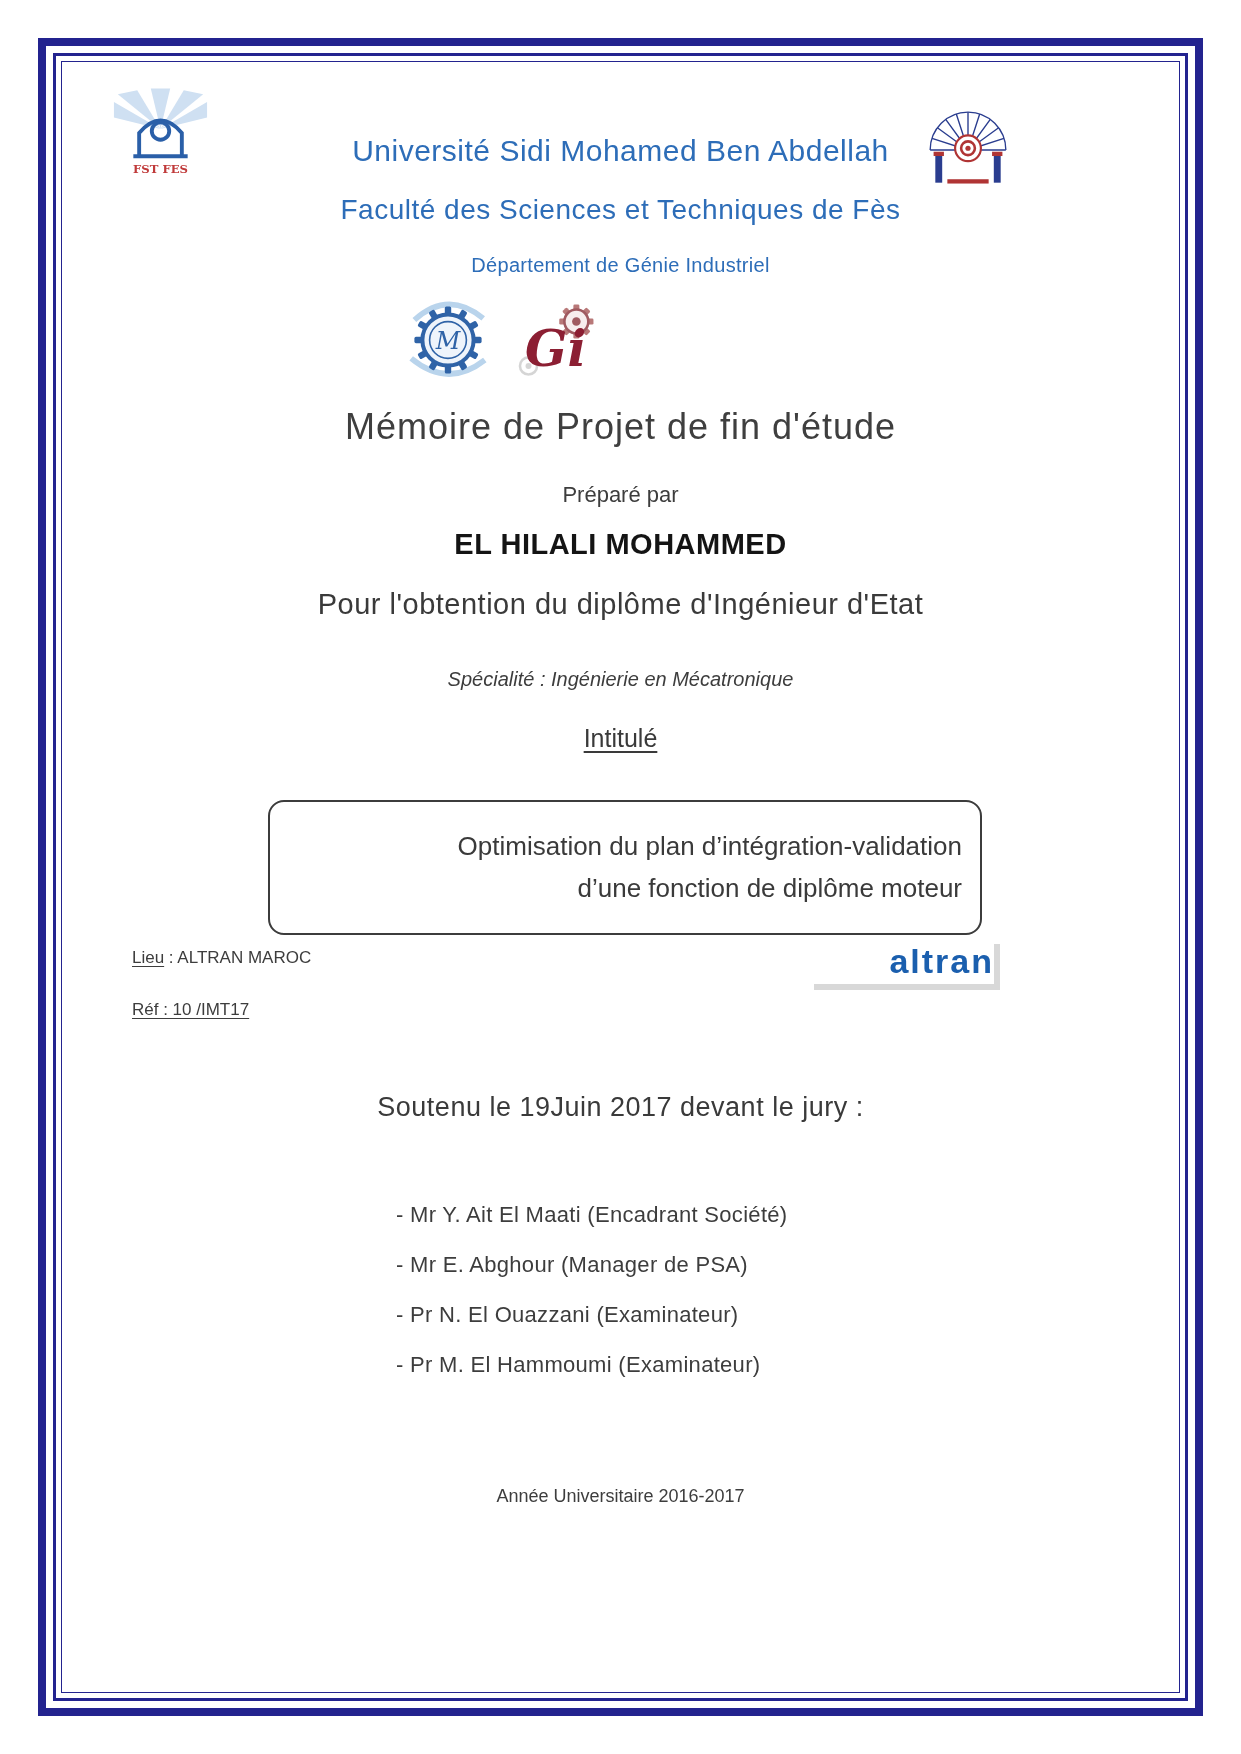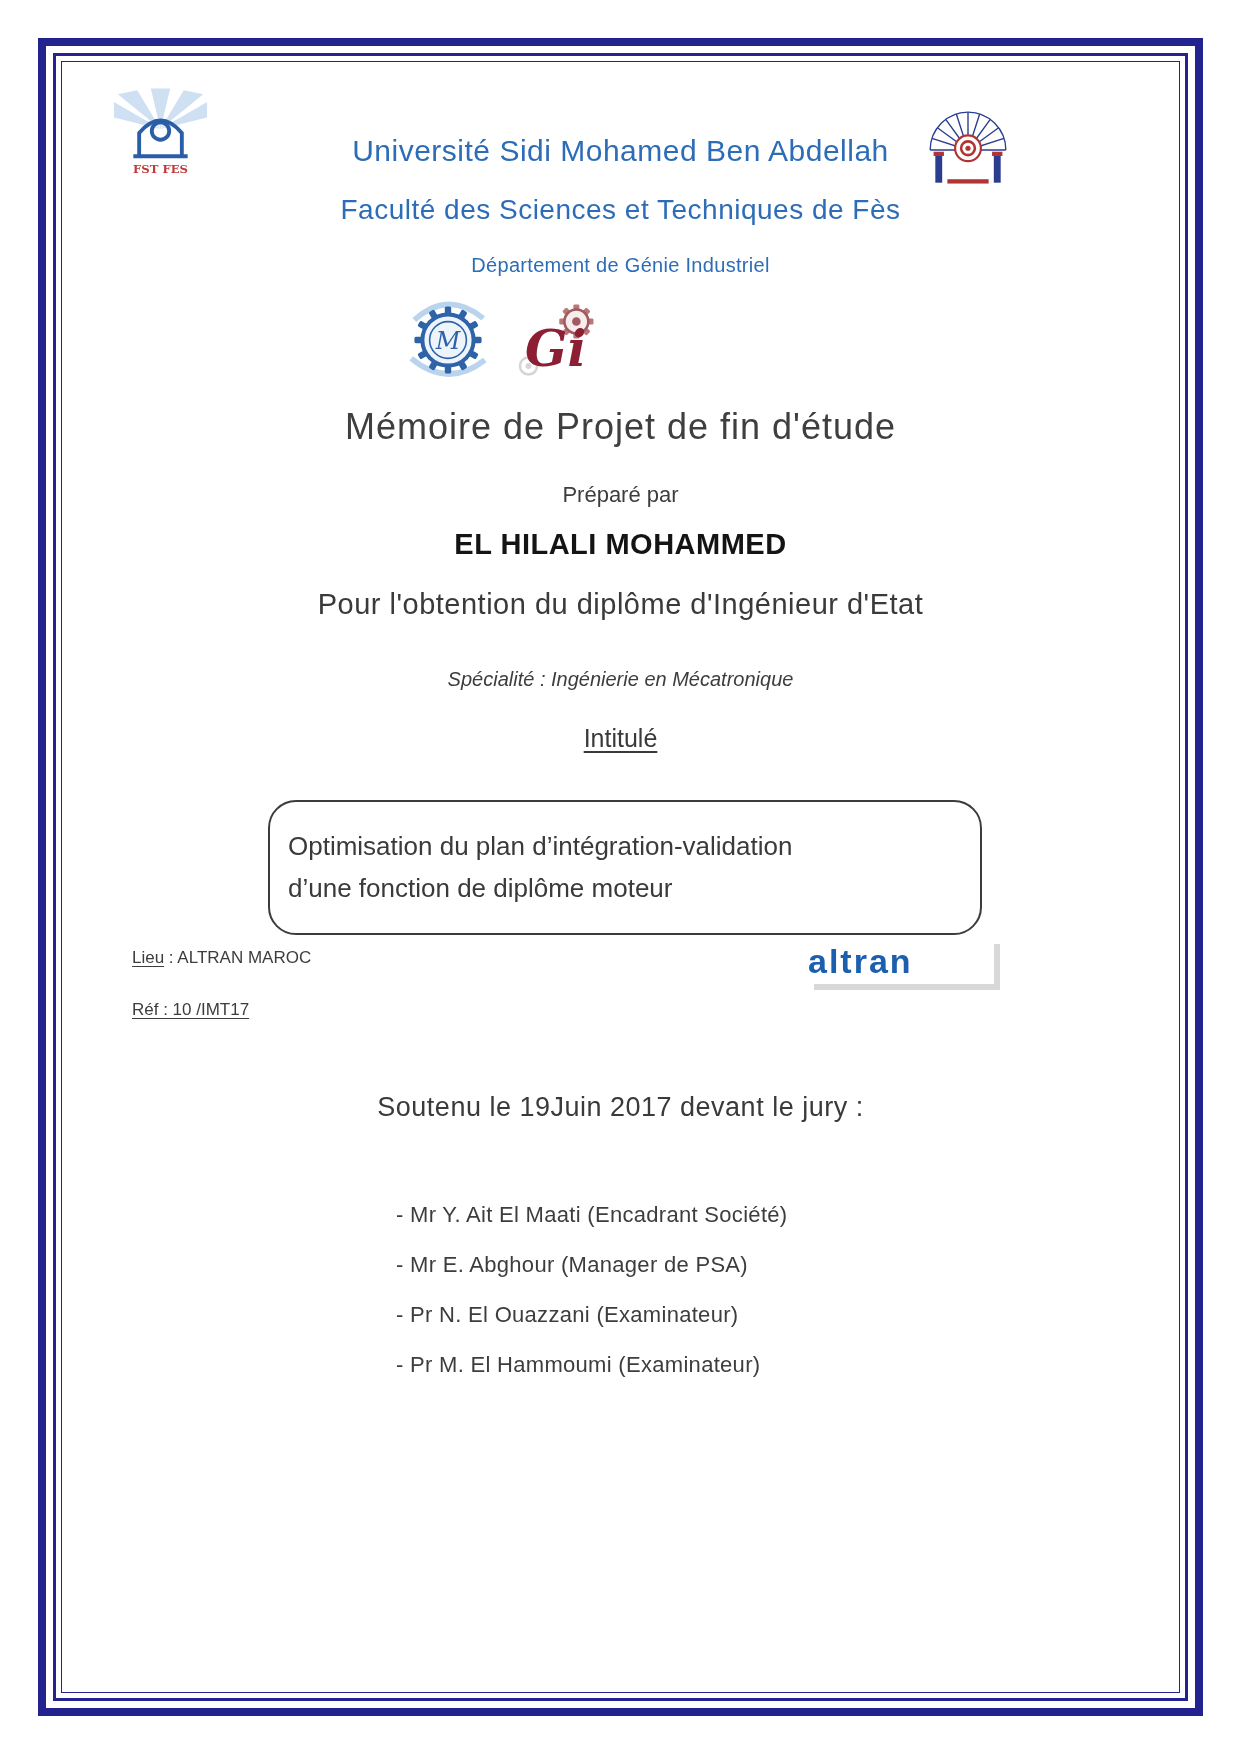--- a/index.html
+++ b/index.html
@@ -36,33 +36,33 @@
 
   .memoir    { top:346px; font-size:36px; color:#3f3f3f; letter-spacing:1px; }
   .prepared  { top:422px; font-size:22px; color:#3d3d3d; }
   .author    { top:468px; font-size:29px; font-weight:bold; color:#141414; letter-spacing:0.5px; }
   .degree    { top:528px; font-size:29px; color:#3a3a3a; letter-spacing:0.5px; }
   .specialty { top:608px; font-size:20px; color:#3d3d3d;font-style:italic; }
   .intitule  { top:664px; font-size:25px; color:#3a3a3a; text-decoration:underline; text-underline-offset:4px; }
 
   .title-box {
     top:740px; left:208px; width:674px;
-    border:2px solid #3c3c3c; border-radius:28px;
+    border:2px solid #3c3c3c; border-radius:16px;
     padding:24px 18px; background:#fff;
-    font-size:26px; color:#3a3a3a; text-align:left; line-height:1.6;
+    font-size:26px; color:#3a3a3a; text-align:right; line-height:1.6;
   }
 
   .lieu { top:888px; left:72px; font-size:17px; color:#3d3d3d; }
   .ref  { top:940px; left:72px; font-size:17px; color:#3d3d3d; }
   .u { text-decoration:underline; text-underline-offset:3px; }
 
   .altran-logo {
     top:878px; left:748px; width:186px; height:46px;
     background:#fff; box-shadow:6px 6px 0 #d8d8d8;
-    display:flex; align-items:center; justify-content:flex-start;
+    display:flex; align-items:center; justify-content:flex-end;
   }
   .altran-logo span {
     font-size:34px; font-weight:bold; color:var(--altran-blue,#1b5fae);
     letter-spacing:2px; line-height:1;
   }
 
   .defense { top:1032px; font-size:27px; color:#3a3a3a; letter-spacing:0.5px; }
 
   .jury { top:1142px; left:336px; }
   .jury-item { font-size:22px; color:#3d3d3d; margin-bottom:24px; letter-spacing:0.3px; }
@@ -190,15 +190,16 @@
 
     <div class="center-line defense">Soutenu le 19Juin 2017 devant le jury :</div>
 
     <div class="abs jury">
       <div class="jury-item">- Mr Y. Ait El Maati (Encadrant Société)</div>
       <div class="jury-item">- Mr E. Abghour (Manager de PSA)</div>
       <div class="jury-item">- Pr N. El Ouazzani (Examinateur)</div>
       <div class="jury-item">- Pr M. El Hammoumi (Examinateur)</div>
     </div>
 
+    <div class="center-line footer">Année Universitaire 2016-2017</div>
 
   </div>
 </div>
 
 </body></html>

